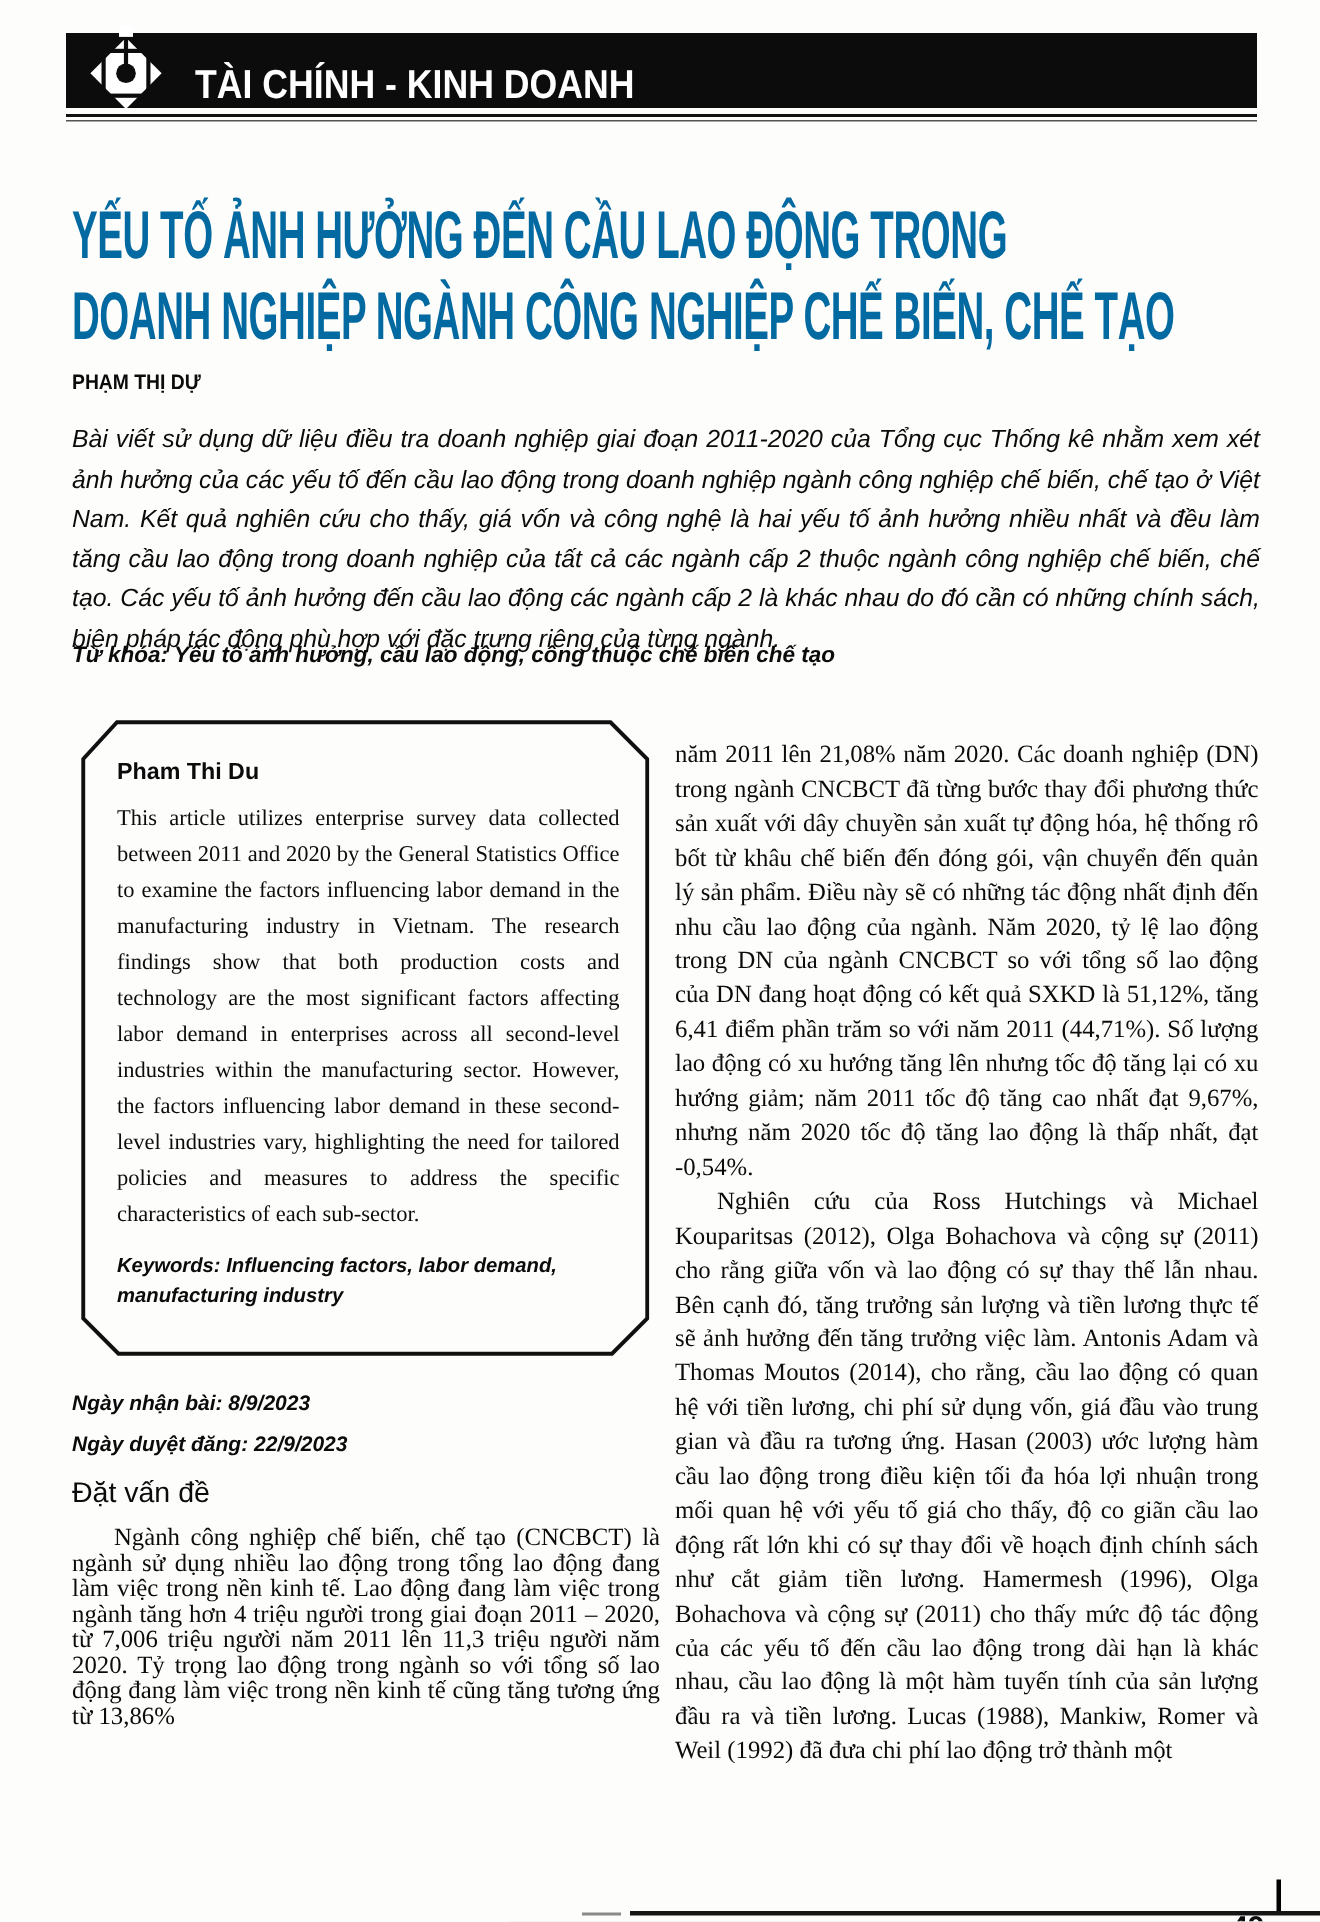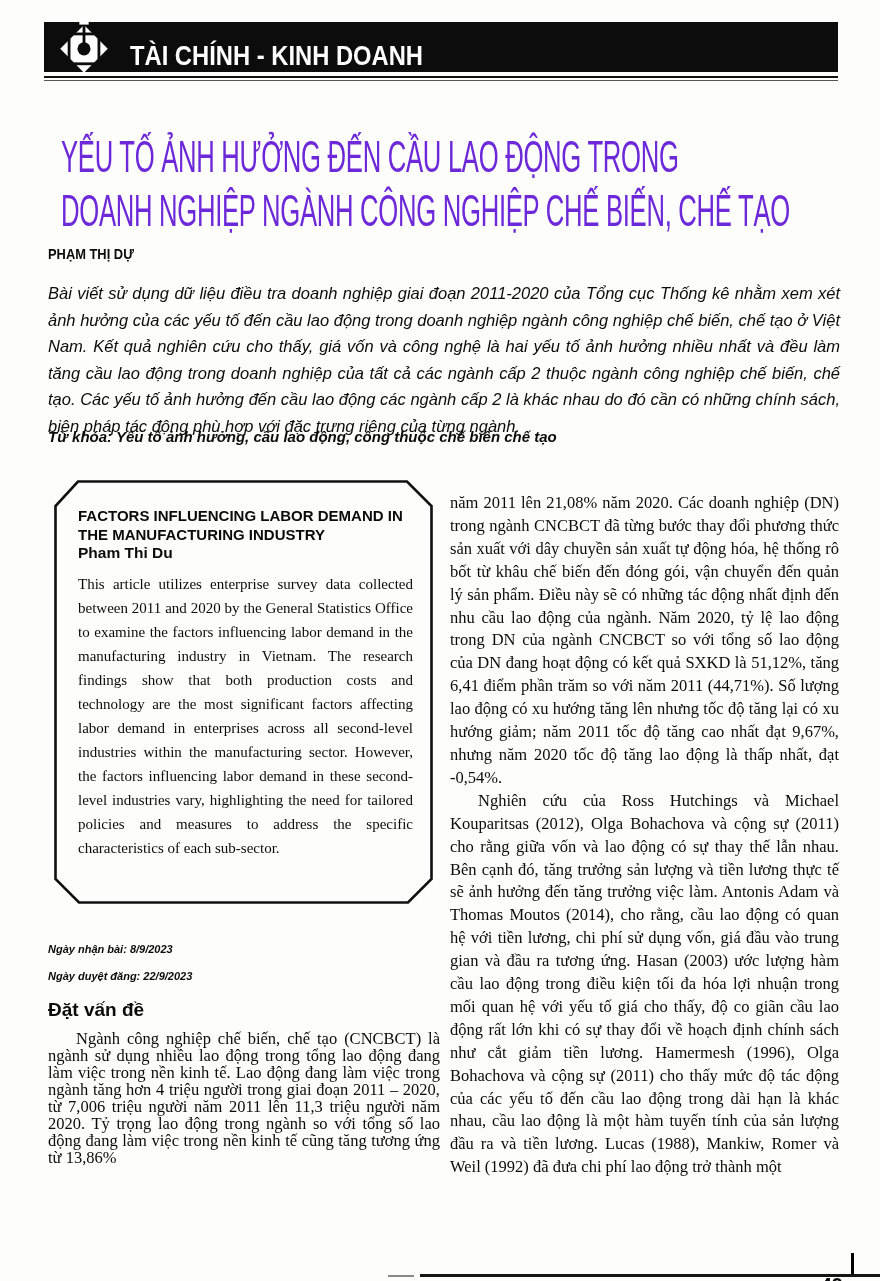--- a/index.html
+++ b/index.html
@@ -17,23 +17,23 @@
   .masthead-label{
     margin-left:86px; color:#ffffff; font-family:"Liberation Sans", sans-serif;
     font-weight:bold; font-size:27px; letter-spacing:0px; white-space:nowrap;
     transform:scaleX(0.88); transform-origin:0 50%;
   }
   .header-rule{ position:absolute; left:44px; width:794px; background:#111; }
   .rule-a{ top:76px; height:2px; }
   .rule-b{ top:80px; height:1px; background:#555; }
   
   .article-title{
-    position:absolute; left:61px; top:132px; width:800px;
-    font-family:"Liberation Sans", sans-serif; font-weight:normal;
-    color:#6d28d9; line-height:50px;
+    position:absolute; left:48px; top:132px; width:800px;
+    font-family:"Liberation Sans", sans-serif; font-weight:bold;
+    color:#0369a1; line-height:50px;
   }
   .article-title .tline{
     display:inline-block; font-size:45px; white-space:nowrap;
     transform:scaleX(0.57); transform-origin:0 50%; letter-spacing:-0.5px;
   }
   .article-author{
     position:absolute; left:48px; top:246px;
     font-family:"Liberation Sans", sans-serif; font-weight:bold; font-size:14px;
     letter-spacing:0px; transform:scaleX(0.92); transform-origin:0 50%;
   }
@@ -71,27 +71,27 @@
   .en-abstract{
     font-size:15px; line-height:24px; text-align:justify;
     margin-top:10px;
   }
   .en-keywords{
     font-family:"Liberation Sans", sans-serif; font-style:italic; font-weight:bold;
     font-size:13.5px; line-height:20px; margin-top:12px;
   }
   
   .dates{
-    margin-top:32px;
+    margin-top:18px;
     font-family:"Liberation Sans", sans-serif; font-weight:bold; font-style:italic;
-    font-size:11px; line-height:26.5px;
+    font-size:14px; line-height:26.5px;
   }
   .section-heading{
     margin-top:10px; font-family:"Liberation Sans", sans-serif;
-    font-weight:bold; font-size:19px;
+    font-weight:normal; font-size:19px;
   }
   .body-par{
     margin-top:9px; font-size:16.5px; line-height:17px;
     text-align:justify; text-indent:28px;
   }
   
   .page-number-wrap{
     position:absolute; right:26px; top:1230px; display:flex; align-items:center;
   }
   .page-number{
@@ -134,23 +134,23 @@
   <div class="vn-abstract">Bài viết sử dụng dữ liệu điều tra doanh nghiệp giai đoạn 2011-2020 của Tổng cục Thống kê nhằm xem xét ảnh hưởng của các yếu tố đến cầu lao động trong doanh nghiệp ngành công nghiệp chế biến, chế tạo ở Việt Nam. Kết quả nghiên cứu cho thấy, giá vốn và công nghệ là hai yếu tố ảnh hưởng nhiều nhất và đều làm tăng cầu lao động trong doanh nghiệp của tất cả các ngành cấp 2 thuộc ngành công nghiệp chế biến, chế tạo. Các yếu tố ảnh hưởng đến cầu lao động các ngành cấp 2 là khác nhau do đó cần có những chính sách, biện pháp tác động phù hợp với đặc trưng riêng của từng ngành.</div>
   <div class="vn-keywords">Từ khóa: Yếu tố ảnh hưởng, cầu lao động, công thuộc chế biến chế tạo</div>
 
   <div class="col-left">
 
     <div class="en-box">
       <svg class="frame" viewBox="0 0 379 424" preserveAspectRatio="none">
         <polygon points="24,1.5 353,1.5 377.5,26 377.5,399 354,422.5 25,422.5 1.5,399 1.5,26" fill="none" stroke="#101010" stroke-width="2.6"></polygon>
       </svg>
       <div class="en-box-inner">
-        <div class="en-title">FACTORS INFLUENCING LABOR DEMAND IN THE MANUFACTURING INDUSTRY</div>
         <div class="en-author">Pham Thi Du</div>
         <div class="en-abstract">This article utilizes enterprise survey data collected between 2011 and 2020 by the General Statistics Office to examine the factors influencing labor demand in the manufacturing industry in Vietnam. The research findings show that both production costs and technology are the most significant factors affecting labor demand in enterprises across all second-level industries within the manufacturing sector. However, the factors influencing labor demand in these second-level industries vary, highlighting the need for tailored policies and measures to address the specific characteristics of each sub-sector.</div>
+        <div class="en-keywords">Keywords: Influencing factors, labor demand, manufacturing industry</div>
       </div>
     </div>
 
     <div class="dates">
       <div>Ngày nhận bài: 8/9/2023</div>
       <div>Ngày duyệt đăng: 22/9/2023</div>
     </div>
 
     <div class="section-heading">Đặt vấn đề</div>
 

